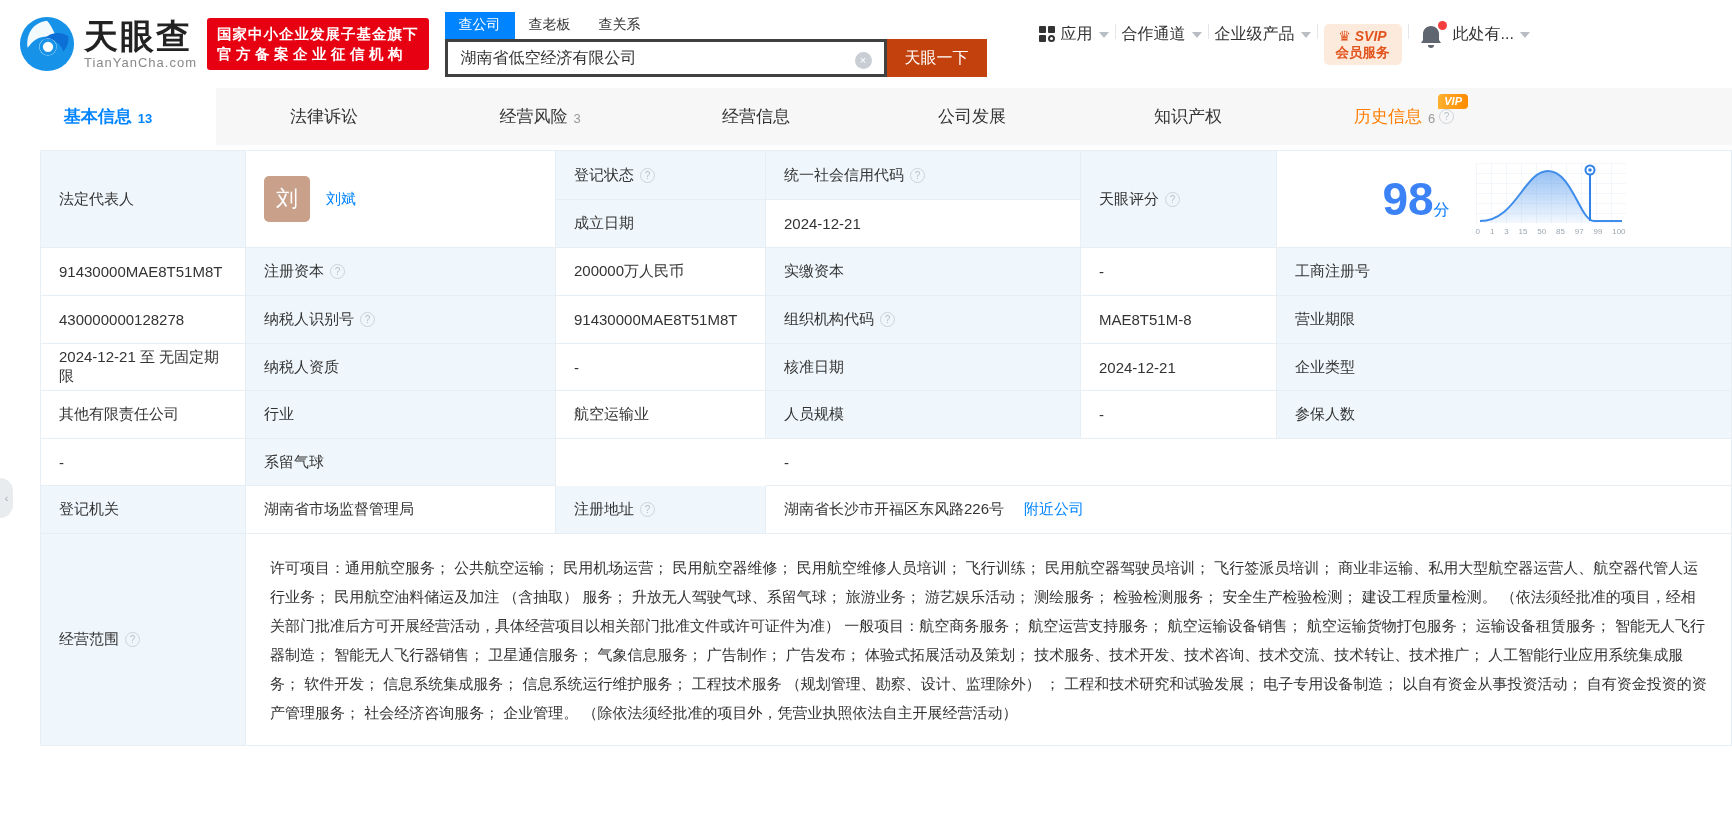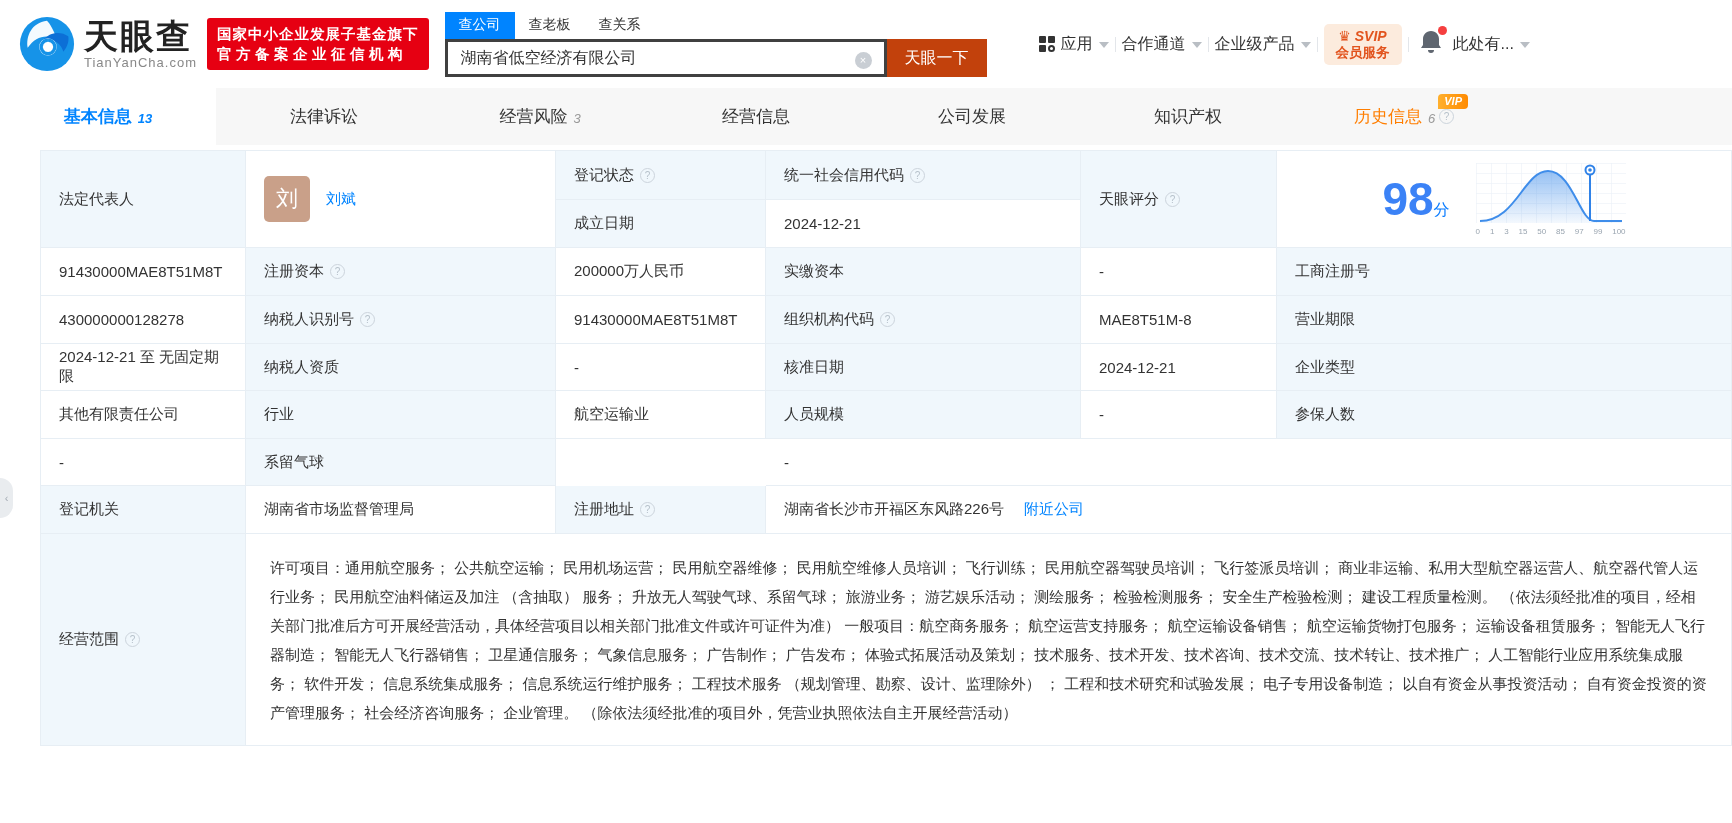--- a/index.html
+++ b/index.html
@@ -19,39 +19,39 @@
   .search-area { margin-left:16px; width:542px; }
   .search-tabs { display:flex; align-items:flex-end; height:28px; }
   .search-tab { font-size:14px; padding:4px 14px 5px; cursor:pointer; color:#333; }
   .search-tab.active { background:#0084ff; color:#fff; }
   .search-row { display:flex; height:38px; }
   .search-box { flex:1; position:relative; border:3px solid #404040; background:#fff; display:flex; align-items:center; }
   .search-input { border:none; outline:none; width:100%; height:100%; font-size:16px; padding:0 40px 0 13px; color:#333; font-family:inherit; }
   .clear-icon { position:absolute; right:12px; top:10px; width:17px; height:17px; border-radius:50%; background:#c9ced4; color:#fff; font-size:11px; line-height:17px; text-align:center; cursor:pointer; }
   .search-btn { width:100px; background:#c2410c; color:#fff; font-size:16px; border:none; cursor:pointer; font-family:inherit; }
 
-  .header-nav { display:flex; align-items:center; margin-left:52px; gap:6px; }
+  .header-nav { display:flex; align-items:flex-start; margin-left:52px; gap:6px; }
   .nav-item { display:flex; align-items:center; gap:6px; font-size:16px; color:#333; cursor:pointer; white-space:nowrap; }
   .caret { width:0; height:0; border-left:5px solid transparent; border-right:5px solid transparent; border-top:6px solid #b9bec4; margin-top:2px; }
   .nav-sep { width:1px; height:15px; background:#e3e6ea; }
   .apps-glyph { display:grid; grid-template-columns:7px 7px; grid-template-rows:7px 7px; gap:2px; }
   .apps-glyph i { background:#333; border-radius:1px; }
   .apps-glyph i.dot { background:none; border:2px solid #333; border-radius:50%; }
   .svip-badge { background:#fcebdd; border-radius:5px; padding:4px 12px; text-align:center; cursor:pointer; }
   .svip-l1 { color:#e2541e; font-weight:bold; font-style:italic; font-size:14px; line-height:16px; }
   .svip-l2 { color:#e2541e; font-weight:bold; font-size:13.5px; line-height:17px; }
   .bell-wrap { position:relative; margin:0 4px; cursor:pointer; }
   .bell-dot { position:absolute; top:-3px; right:-4px; width:9px; height:9px; background:#f53f3f; border-radius:50%; }
   .user-item { display:flex; align-items:center; gap:6px; font-size:16px; color:#333; cursor:pointer; }
 
   
   .tabbar { height:57px; background:#f7f7f7; display:flex; margin-top:0; }
   .tab { width:216px; display:flex; align-items:center; justify-content:center; gap:4px; font-size:17px; color:#333; cursor:pointer; position:relative; }
   .tab.active { background:#fff; color:#0084ff; font-weight:bold; }
-  .tab .count { font-size:13px; color:#999; margin-left:2px; margin-top:3px;font-style:italic; }
+  .tab .count { font-size:13px; color:#999; margin-left:2px; margin-top:3px; }
   .tab.active .count { color:#0084ff; }
   .tab.history { color:#ff7e00; }
   .vip-badge { position:absolute; top:6px; right:44px; background:linear-gradient(90deg,#ffb02e,#ff8a00); color:#fff; font-size:11px; font-style:italic; font-weight:bold; padding:1px 6px 2px; border-radius:4px 4px 4px 0; }
   .help-icon { display:inline-block; width:15px; height:15px; border:1px solid #ccd4dc; border-radius:50%; color:#b6c0ca; font-size:10px; line-height:13px; text-align:center; cursor:pointer; flex:0 0 auto; }
 
   
   .info-table { margin:5px 0 0 40px; width:1692px; display:grid;
     grid-template-columns:205px 310px 210px 315px 196px 1fr;
     grid-template-rows:49px 48px 48px 48px 47px 48px 47px 48px 212px;
     border-top:1px solid #e7eef4; border-left:1px solid #e7eef4; font-size:15px; }

